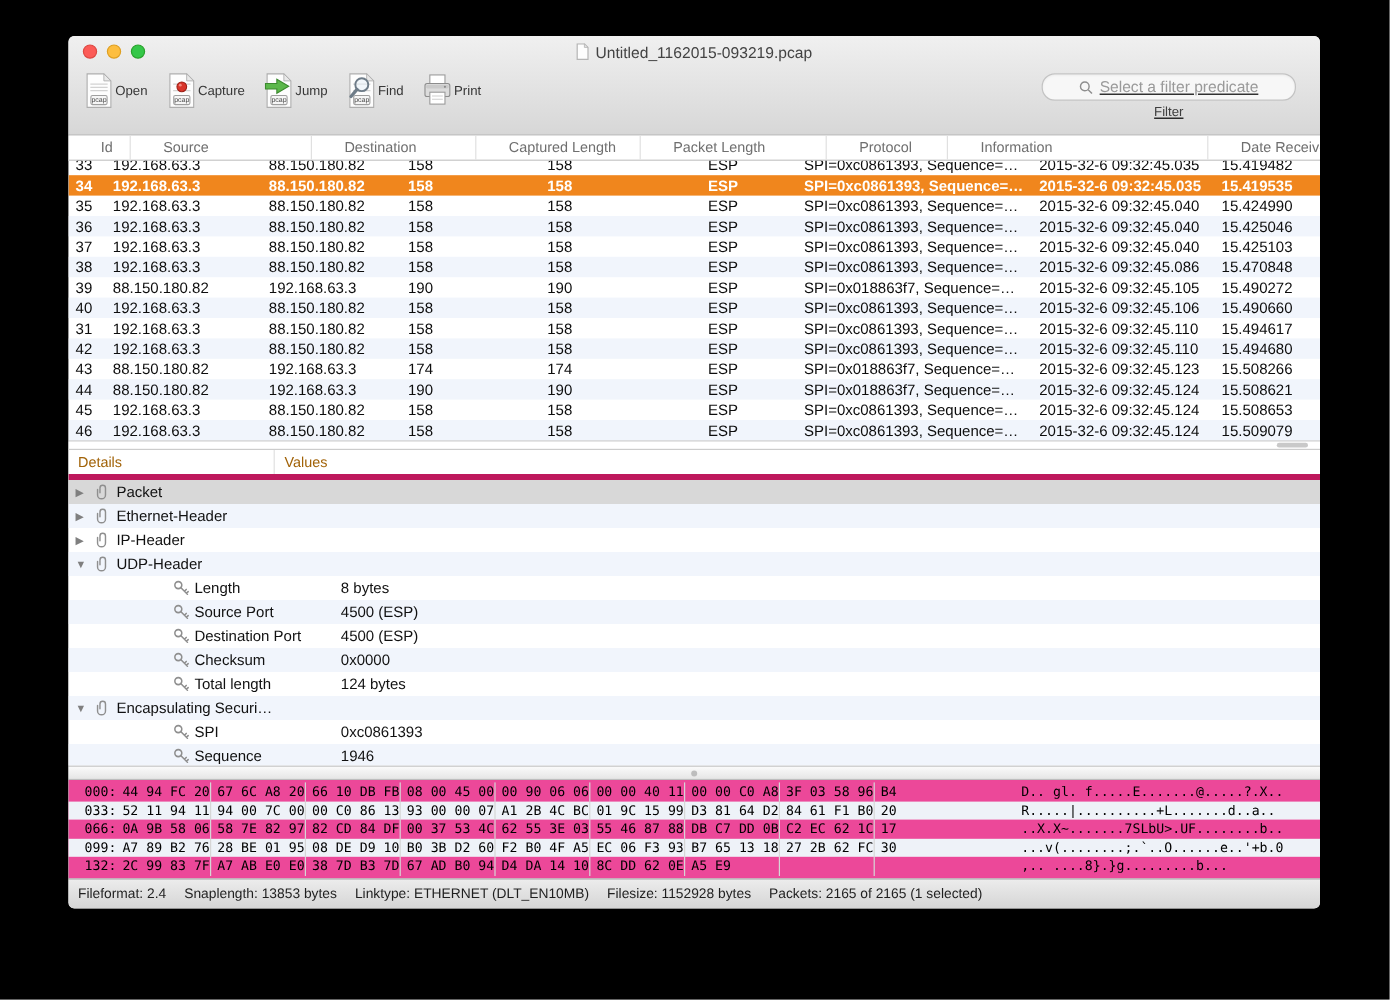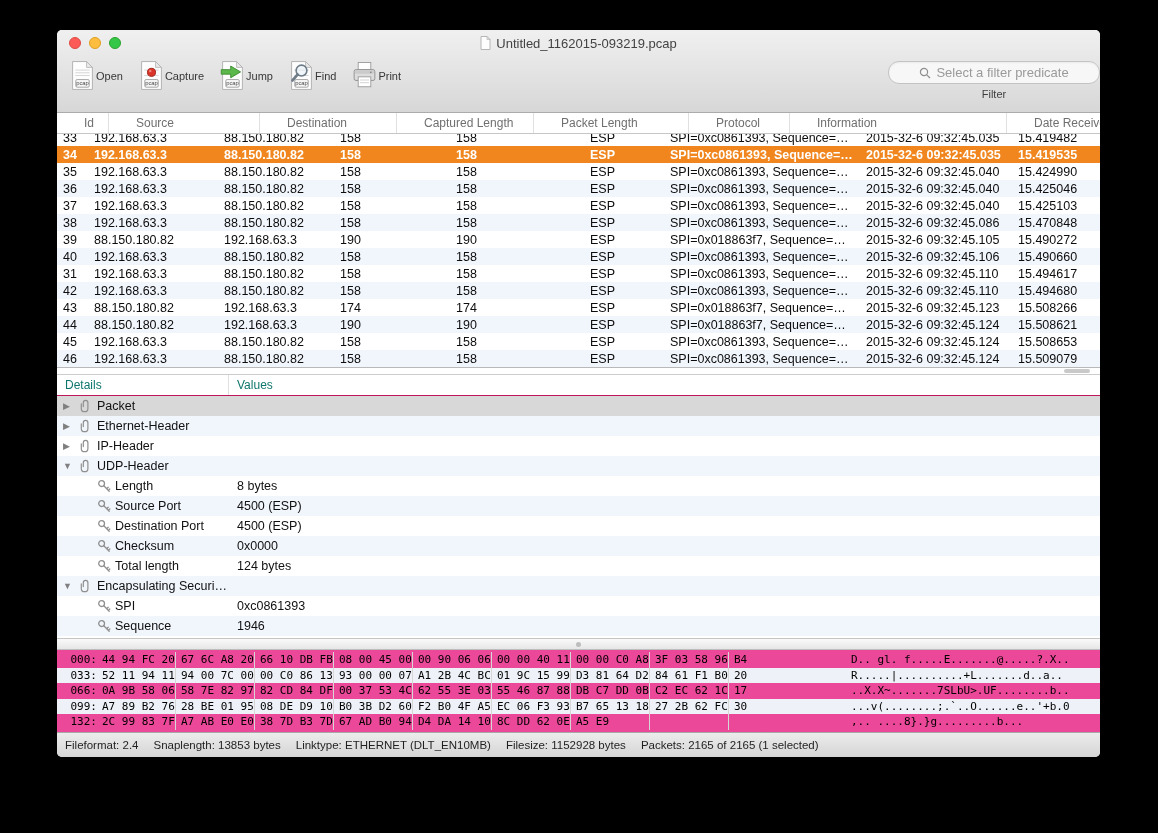--- a/index.html
+++ b/index.html
@@ -16,53 +16,53 @@
   .light.r{background:#fc5b57;border:1px solid #dd4a43;}
   .light.y{background:#fdbe3f;border:1px solid #dfa023;}
   .light.g{background:#34c748;border:1px solid #2aa32d;}
   .title{display:flex;justify-content:center;align-items:center;height:100%;
          font-size:13px;color:#434343;gap:5px;}
   .toolbar{height:53px;display:flex;align-items:flex-start;padding:3px 8px 0 12px;position:relative;}
   .titem{display:flex;flex-direction:row;align-items:center;margin-right:15px;
          font-size:11px;color:#373737;cursor:default;}
   .titem svg{display:block;}
   .tlabel{margin-top:1px;}
-  .filtergroup{position:absolute;right:0;top:5px;width:212px;text-align:center;}
+  .filtergroup{position:absolute;right:20px;top:5px;width:212px;text-align:center;text-decoration:underline;}
   .searchfield{height:21px;border-radius:11px;background:#f7f7f7;border:1px solid #c3c3c3;
                display:flex;align-items:center;justify-content:center;gap:5px;color:#9a9a9a;
                font-size:13px;box-shadow:inset 0 1px 2px rgba(0,0,0,.05);}
   .filterlabel{font-size:11px;color:#3e3e3e;margin-top:4px;}
   
   .thead{display:flex;height:20px;border-bottom:1px solid #c6c6c6;background:#fff;flex:none;}
   .hcell{font-size:12px;color:#6f6f6f;padding-left:6px;border-right:1px solid #e0e0e0;
          display:flex;align-items:center;box-sizing:border-box;white-space:nowrap;overflow:hidden;margin-left:21px;}
   .c0{width:31px;flex:none;} .c1{width:130px;flex:none;} .c2{width:116px;flex:none;}
   .c3{width:116px;flex:none;} .c4{width:134px;flex:none;} .c5{width:80px;flex:none;}
   .c6{width:196px;flex:none;} .c7{width:152px;flex:none;} .c8{flex:1;min-width:0;}
   .tbodywrap{height:233px;overflow:hidden;border-bottom:1px solid #b9b9b9;flex:none;}
   #tbody{margin-top:-5px;}
   .trow{display:flex;height:17px;align-items:center;font-size:12.5px;color:#0d0d0d;}
   .trow:nth-child(even){background:#f1f5fc;}
   .trow.sel{background:#f0861d;color:#fff;font-weight:bold;}
   .tcell{padding-left:6px;white-space:nowrap;overflow:hidden;box-sizing:border-box;}
   .gapstrip{height:6px;background:#fff;border-bottom:1px solid #cccccc;flex:none;position:relative;}
   .scrolldot{position:absolute;right:10px;top:1px;width:26px;height:4px;border-radius:2px;background:#c9c9c9;}
   
-  .dhead{display:flex;height:20px;border-bottom:1px solid #be185d;font-size:12px;color:#0f766e;
+  .dhead{display:flex;height:20px;border-bottom:5px solid #be185d;font-size:12px;color:#a16207;
          background:#fff;flex:none;}
   .dh0{width:172px;padding-left:8px;border-right:1px solid #e0e0e0;display:flex;
        align-items:center;box-sizing:border-box;}
   .dh1{padding-left:8px;display:flex;align-items:center;}
   .dbody{flex:1;background:#fff;overflow:hidden;}
   .drow{display:flex;height:20px;align-items:center;font-size:12.5px;color:#111;}
   .drow:nth-child(even){background:#f1f5fc;}
   .drow.dsel{background:#d8d8d8;}
   .dlabel{width:172px;flex:none;display:flex;align-items:center;box-sizing:border-box;
           padding-left:6px;overflow:hidden;white-space:nowrap;}
-  .lvl1 .dlabel{padding-left:24px;}
+  .lvl1 .dlabel{padding-left:24px;margin-left:47px;}
   .disc{width:16px;flex:none;font-size:9px;color:#7f7f7f;text-align:left;}
   .ticon{width:14px;height:14px;margin-right:4px;flex:none;}
   .dvalue{padding-left:8px;white-space:nowrap;}
   
   .splitter{height:10px;background:linear-gradient(#fafafa,#e6e6e6);border-top:1px solid #c6c6c6;
             border-bottom:1px solid #bdbdbd;position:relative;flex:none;}
   .dimple{position:absolute;left:50%;top:2.5px;width:5px;height:5px;margin-left:-3px;
           border-radius:50%;background:#bdbdbd;}
   
   .hexpanel{height:80px;background:#ec4899;padding-top:2px;flex:none;

